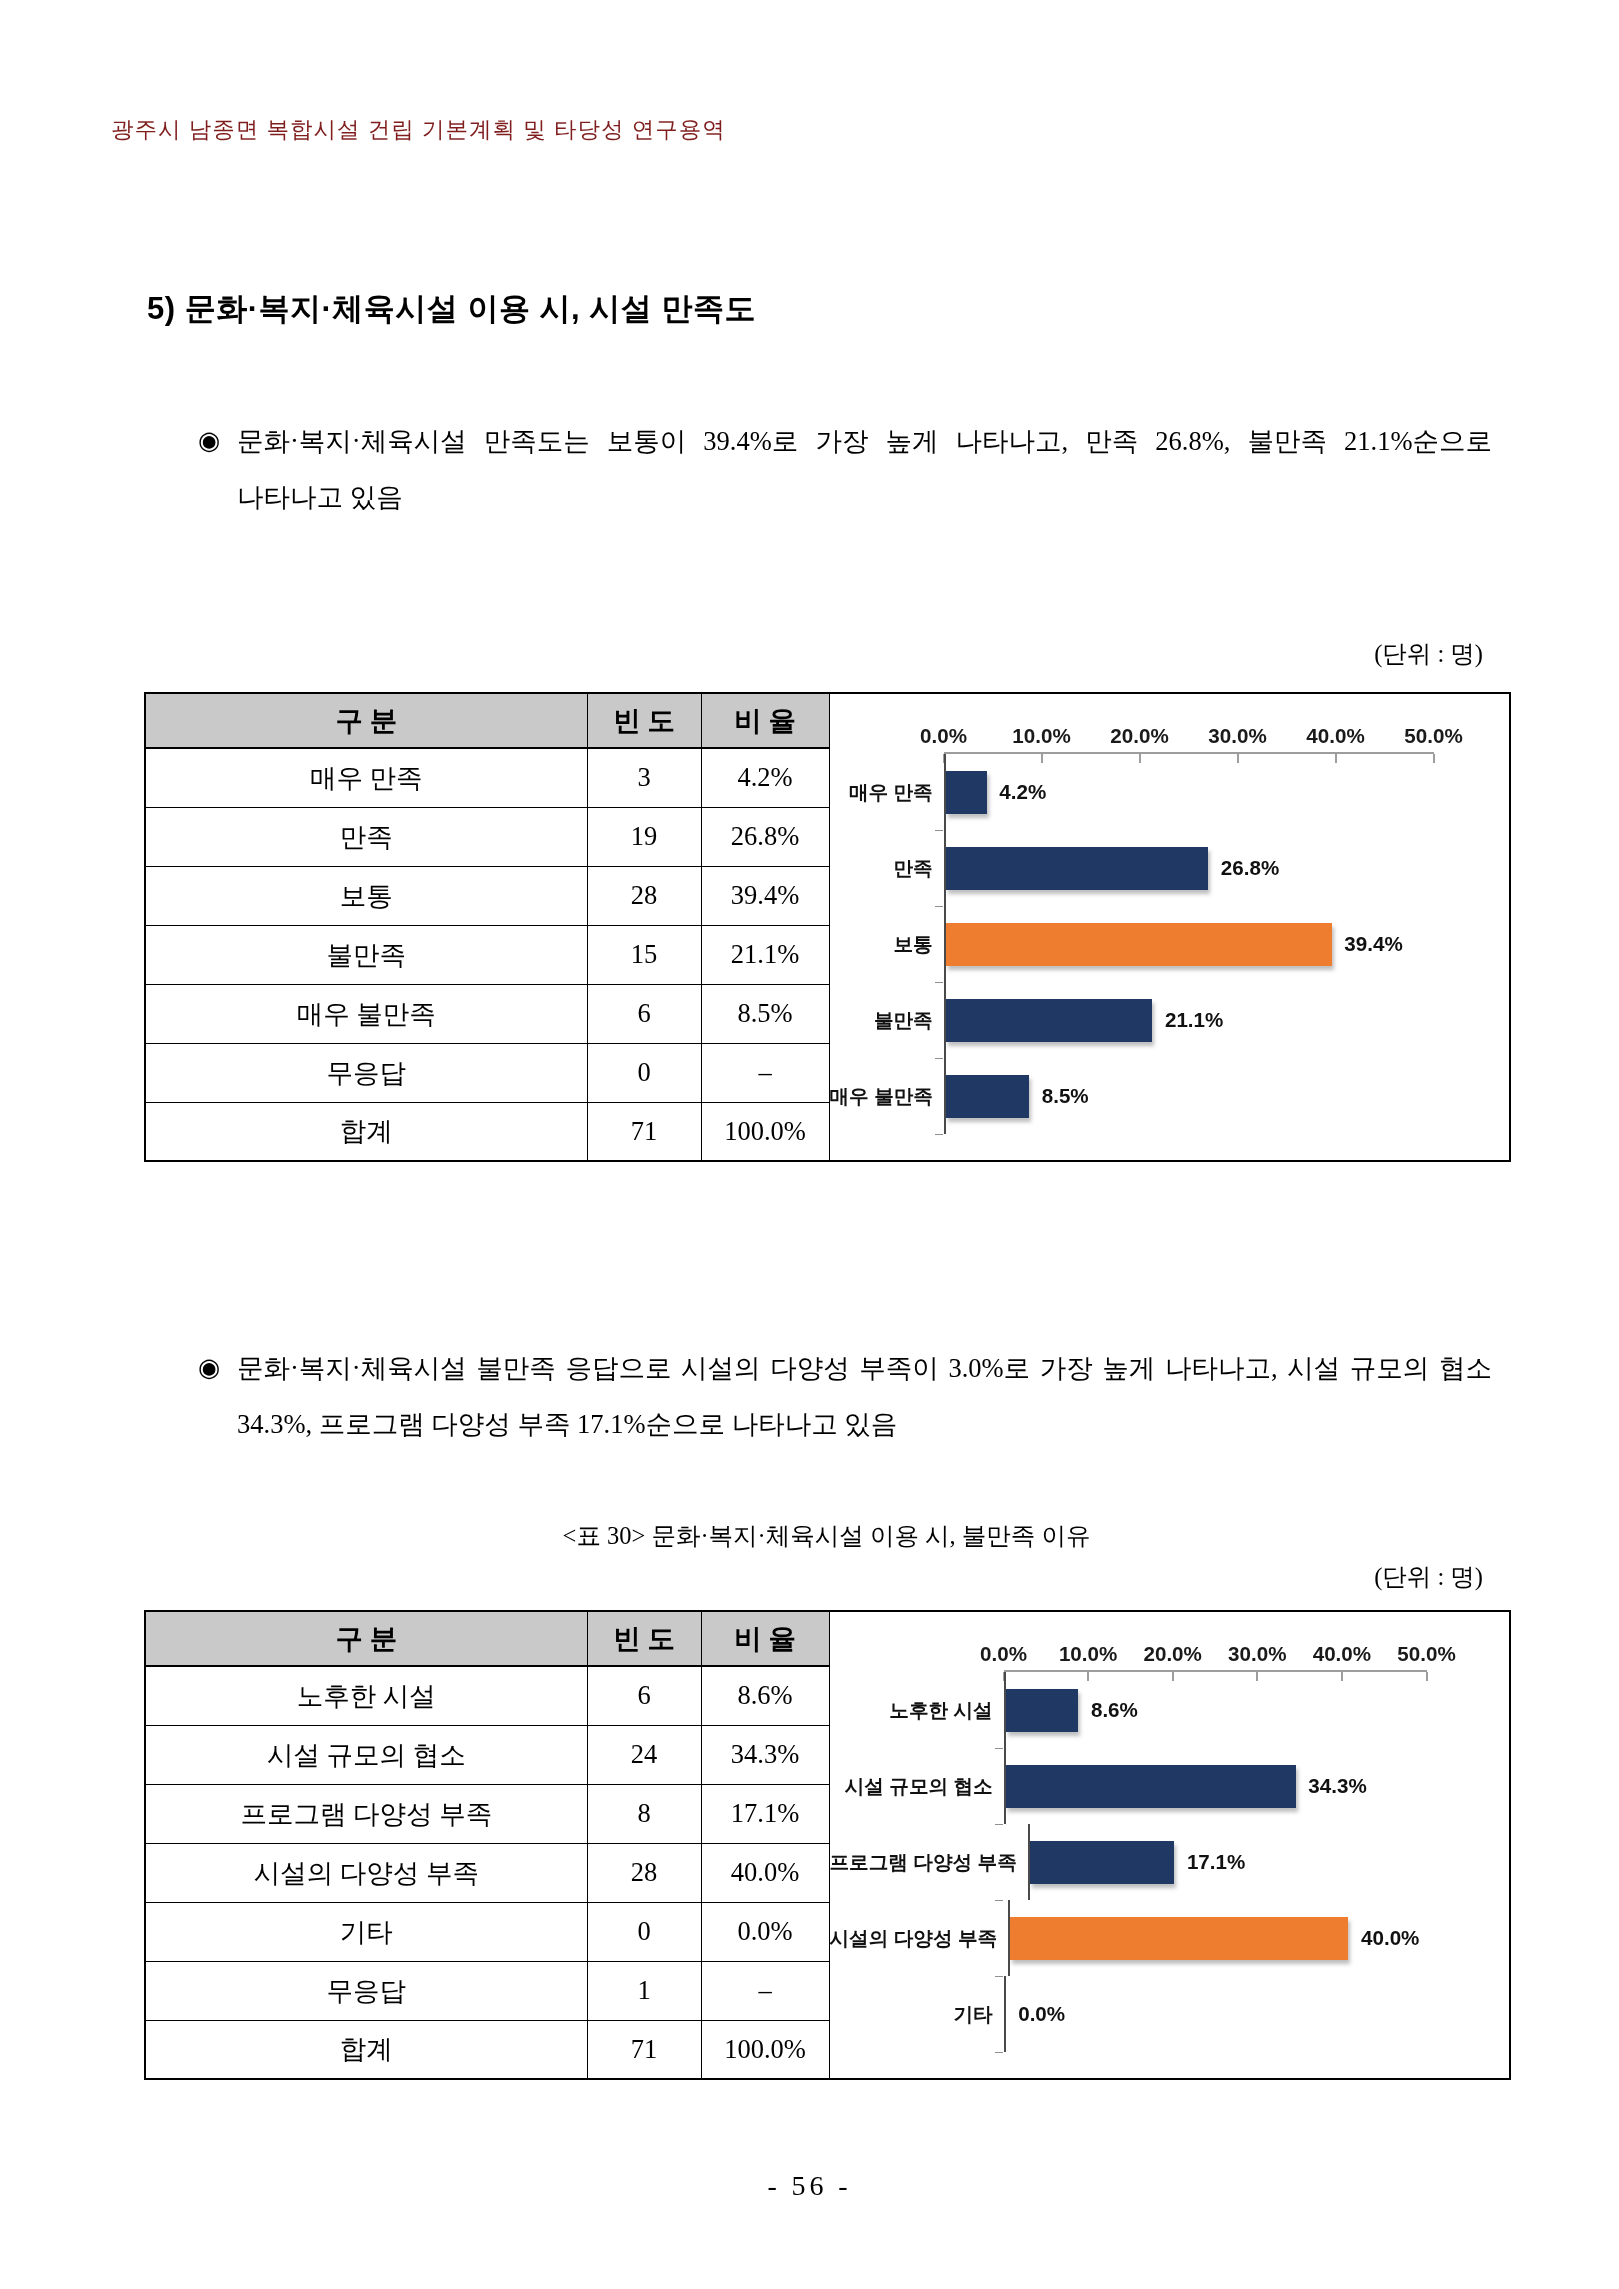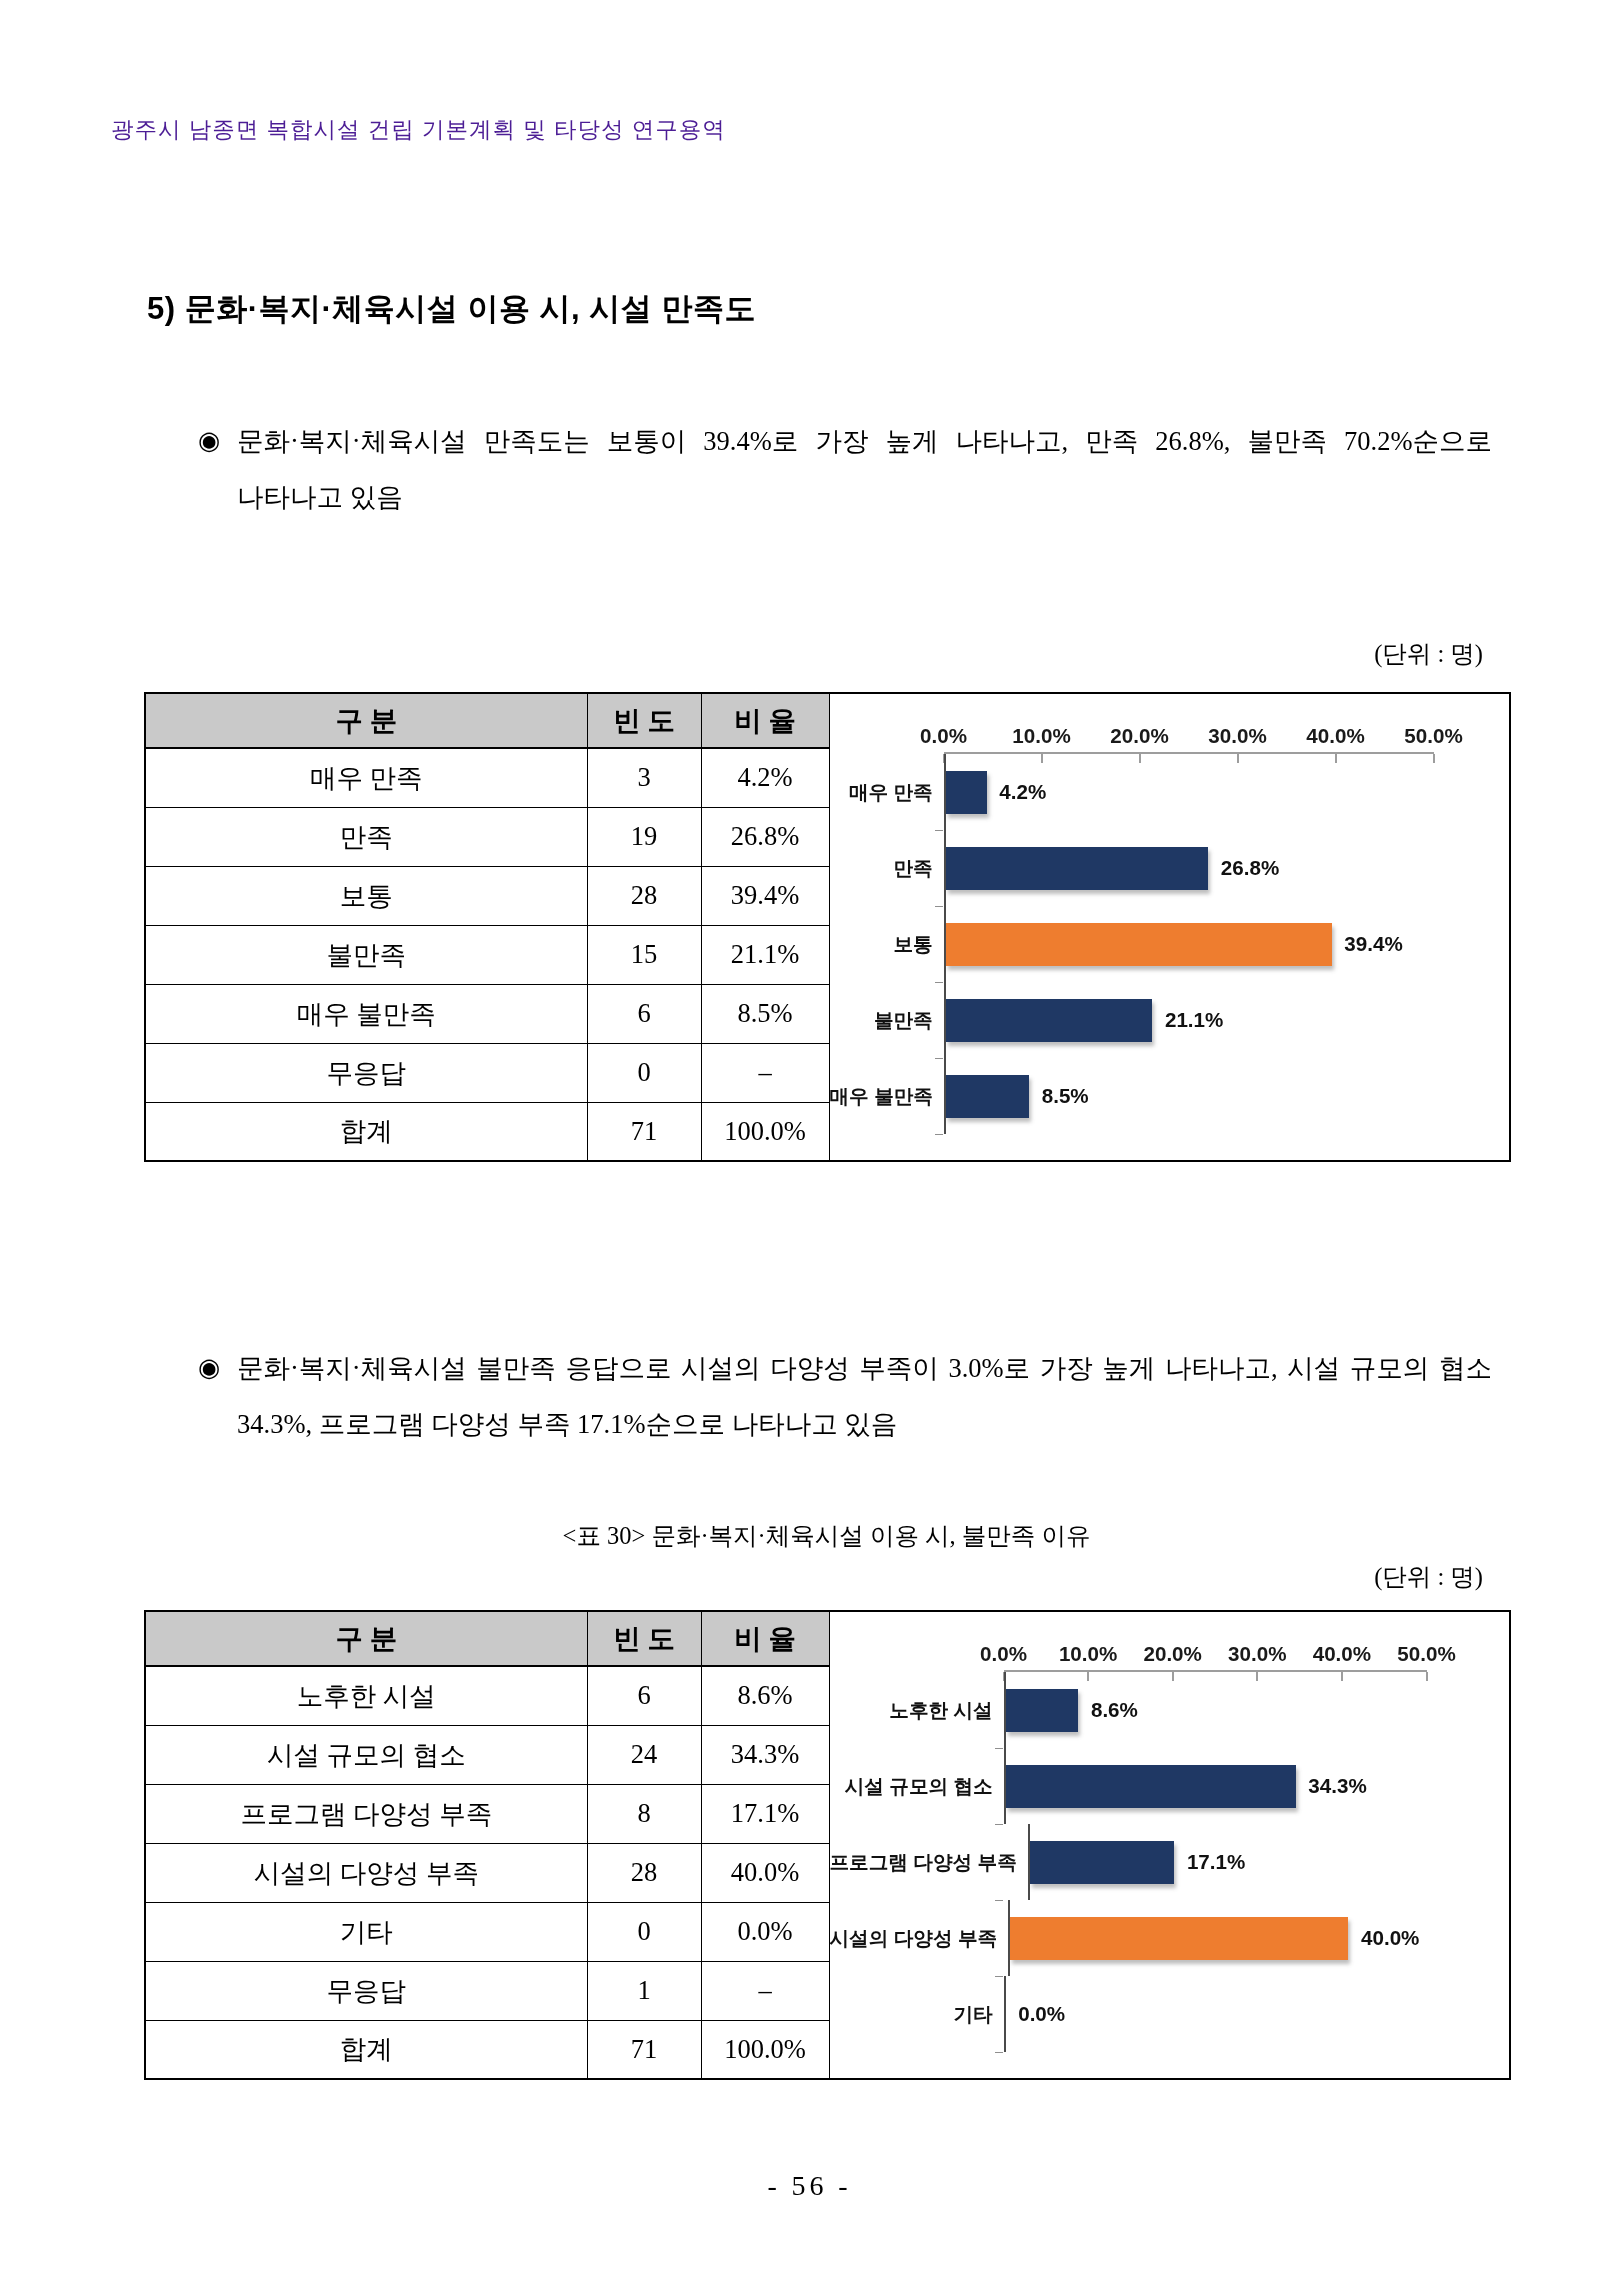--- a/index.html
+++ b/index.html
@@ -5,21 +5,21 @@
   html,body{margin:0;padding:0;background:#e8e8e8;}
   .page{
     position:relative; width:1619px; height:2290px; background:#ffffff;
     margin:0 auto; overflow:hidden;
     font-family:"Liberation Serif","DejaVu Serif",serif; color:#000;
   }
   
   .running-header{
     position:absolute; left:111px; top:114px;
     font-family:"Liberation Sans","DejaVu Sans",sans-serif;
-    font-size:22.5px; color:#4c1d95; letter-spacing:1px;
+    font-size:22.5px; color:#7f1d1d; letter-spacing:1px;
   }
   
   .sec-heading{
     position:absolute; left:147px;
     font-family:"Liberation Sans","DejaVu Sans",sans-serif;
     font-weight:bold; font-size:31px; letter-spacing:0.5px; color:#000;
   }
   .sec5-heading{top:288px;}
   .sec6-heading{top:1221px;}
   
@@ -95,21 +95,21 @@
 <body>
 
 <div class="page">
 
   <div class="running-header">광주시 남종면 복합시설 건립 기본계획 및 타당성 연구용역</div>
 
   <div class="sec-heading sec5-heading">5) 문화·복지·체육시설 이용 시, 시설 만족도</div>
 
   <div class="bullet bullet5">
     <span class="bullet-marker">◉</span>
-    <span class="bullet-text">문화·복지·체육시설 만족도는 보통이 39.4%로 가장 높게 나타나고, 만족 26.8%, 불만족 70.2%순으로 나타나고 있음</span>
+    <span class="bullet-text">문화·복지·체육시설 만족도는 보통이 39.4%로 가장 높게 나타나고, 만족 26.8%, 불만족 21.1%순으로 나타나고 있음</span>
   </div>
 
   <div class="unit-note unit5">(단위 : 명)</div>
 
   <div class="tbl-wrap tbl5">
     <table class="dtable">
       <colgroup>
           <col style="width:442px">
           <col style="width:114px">
           <col style="width:128px">

